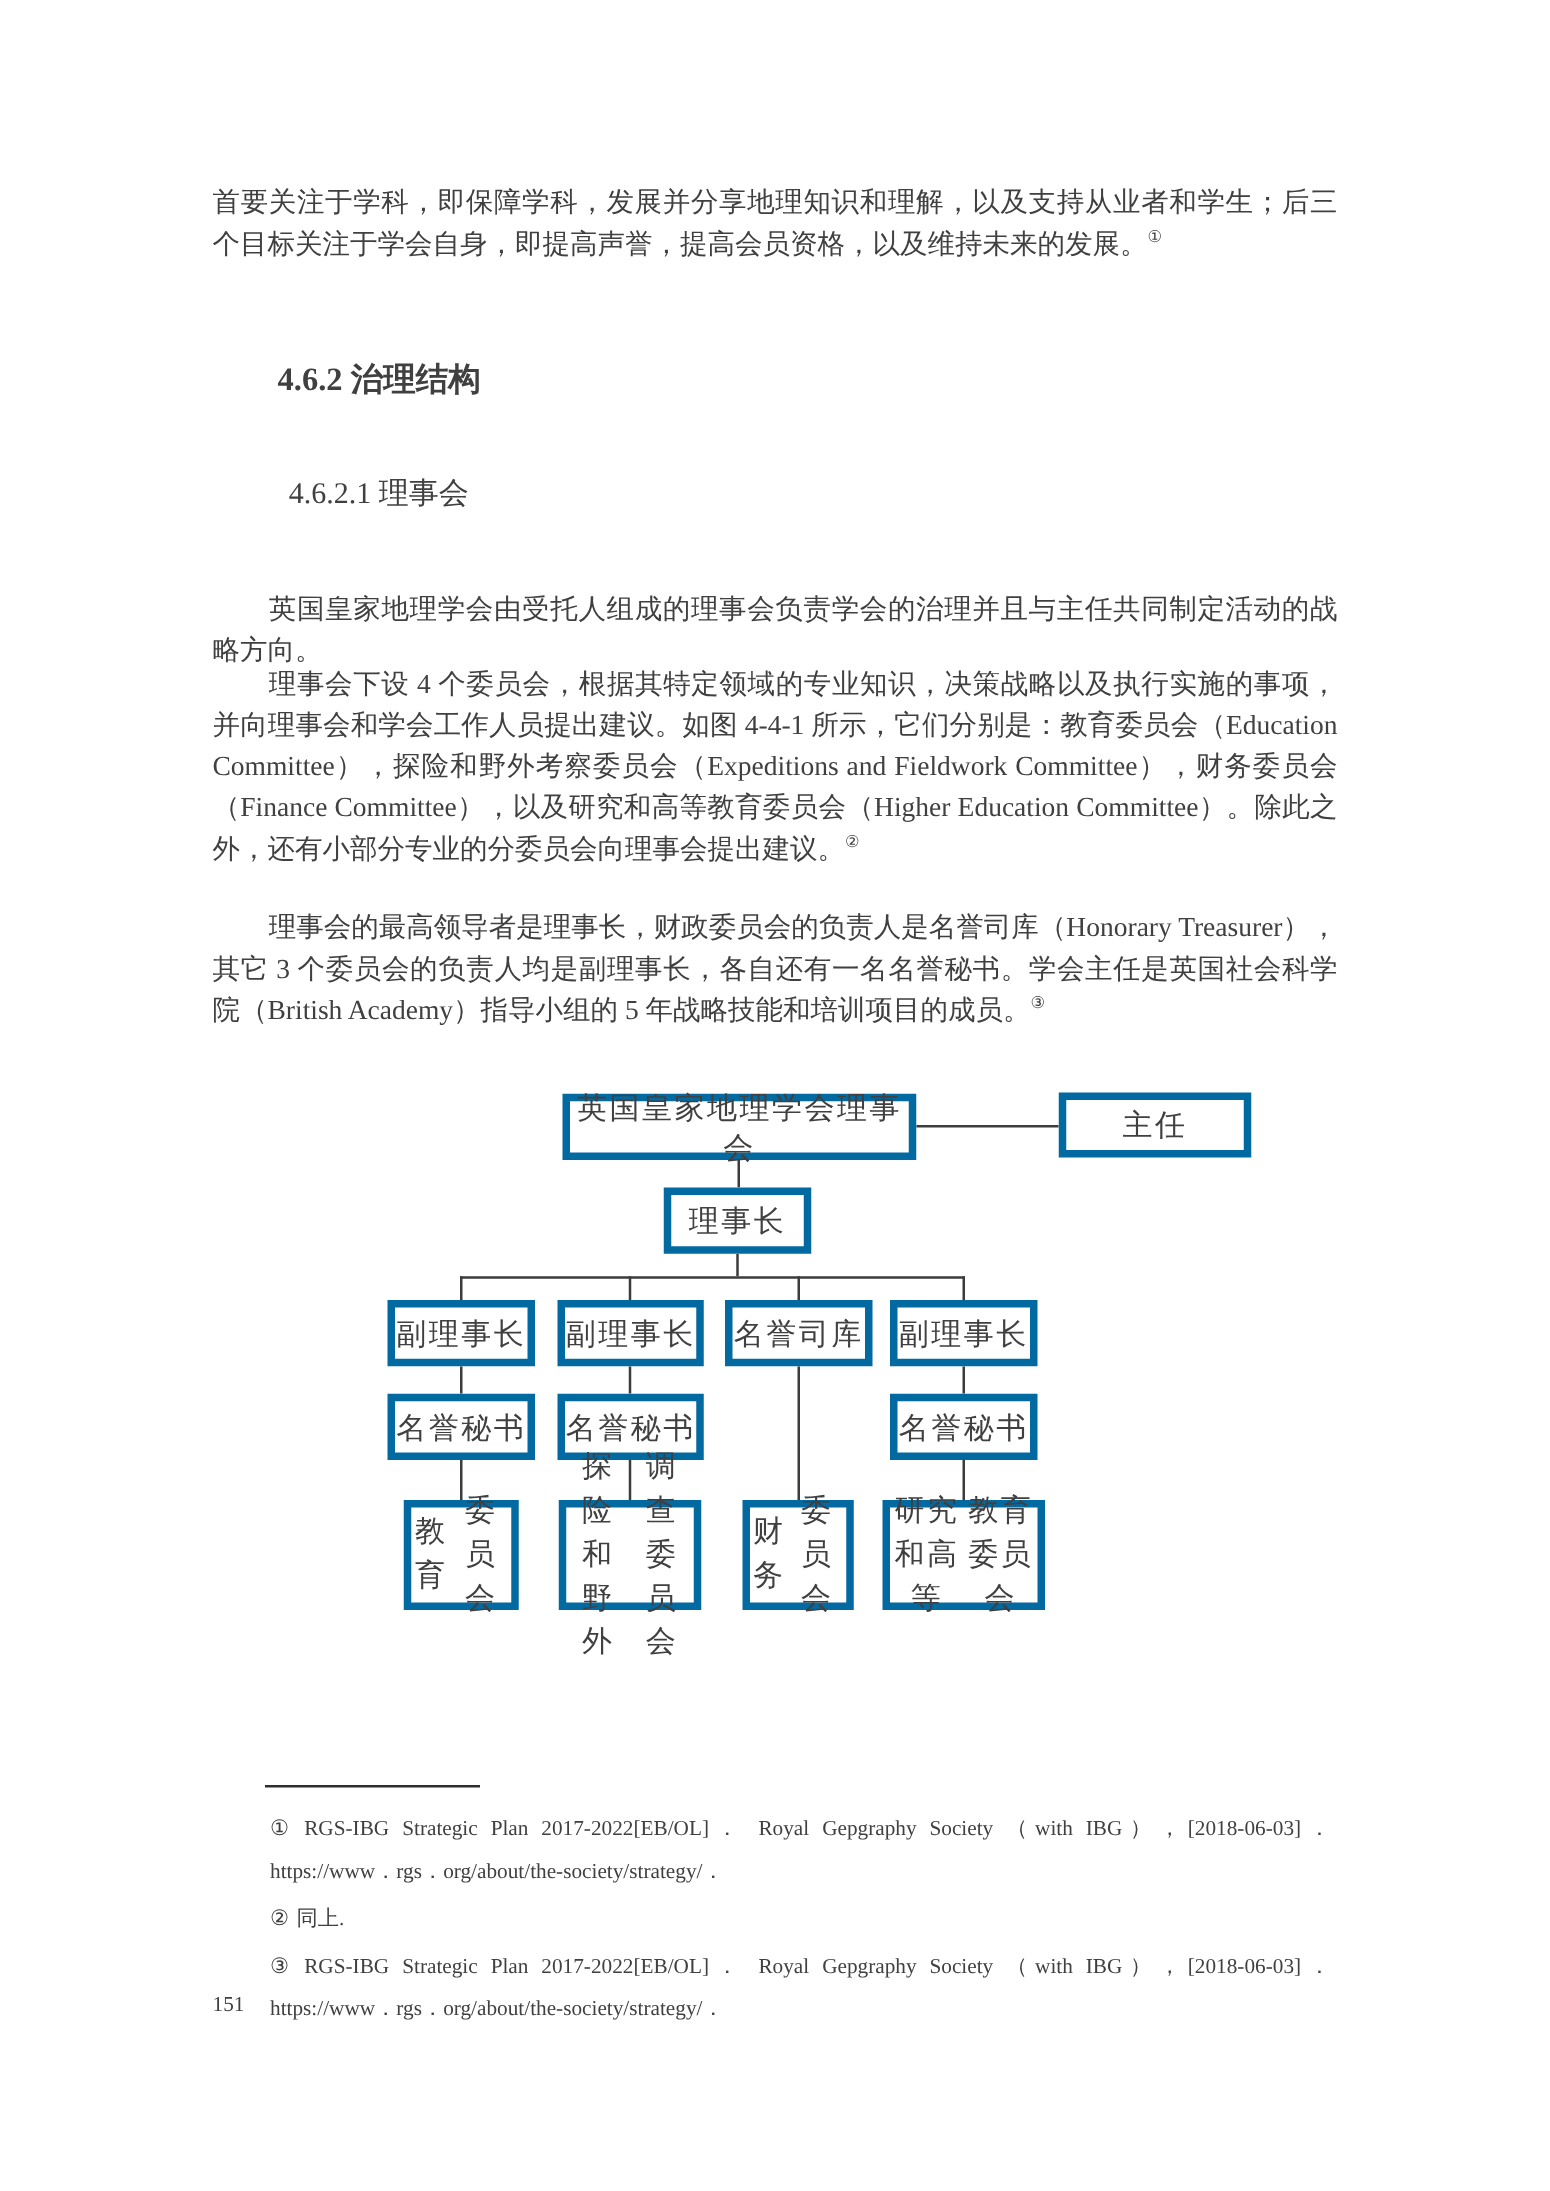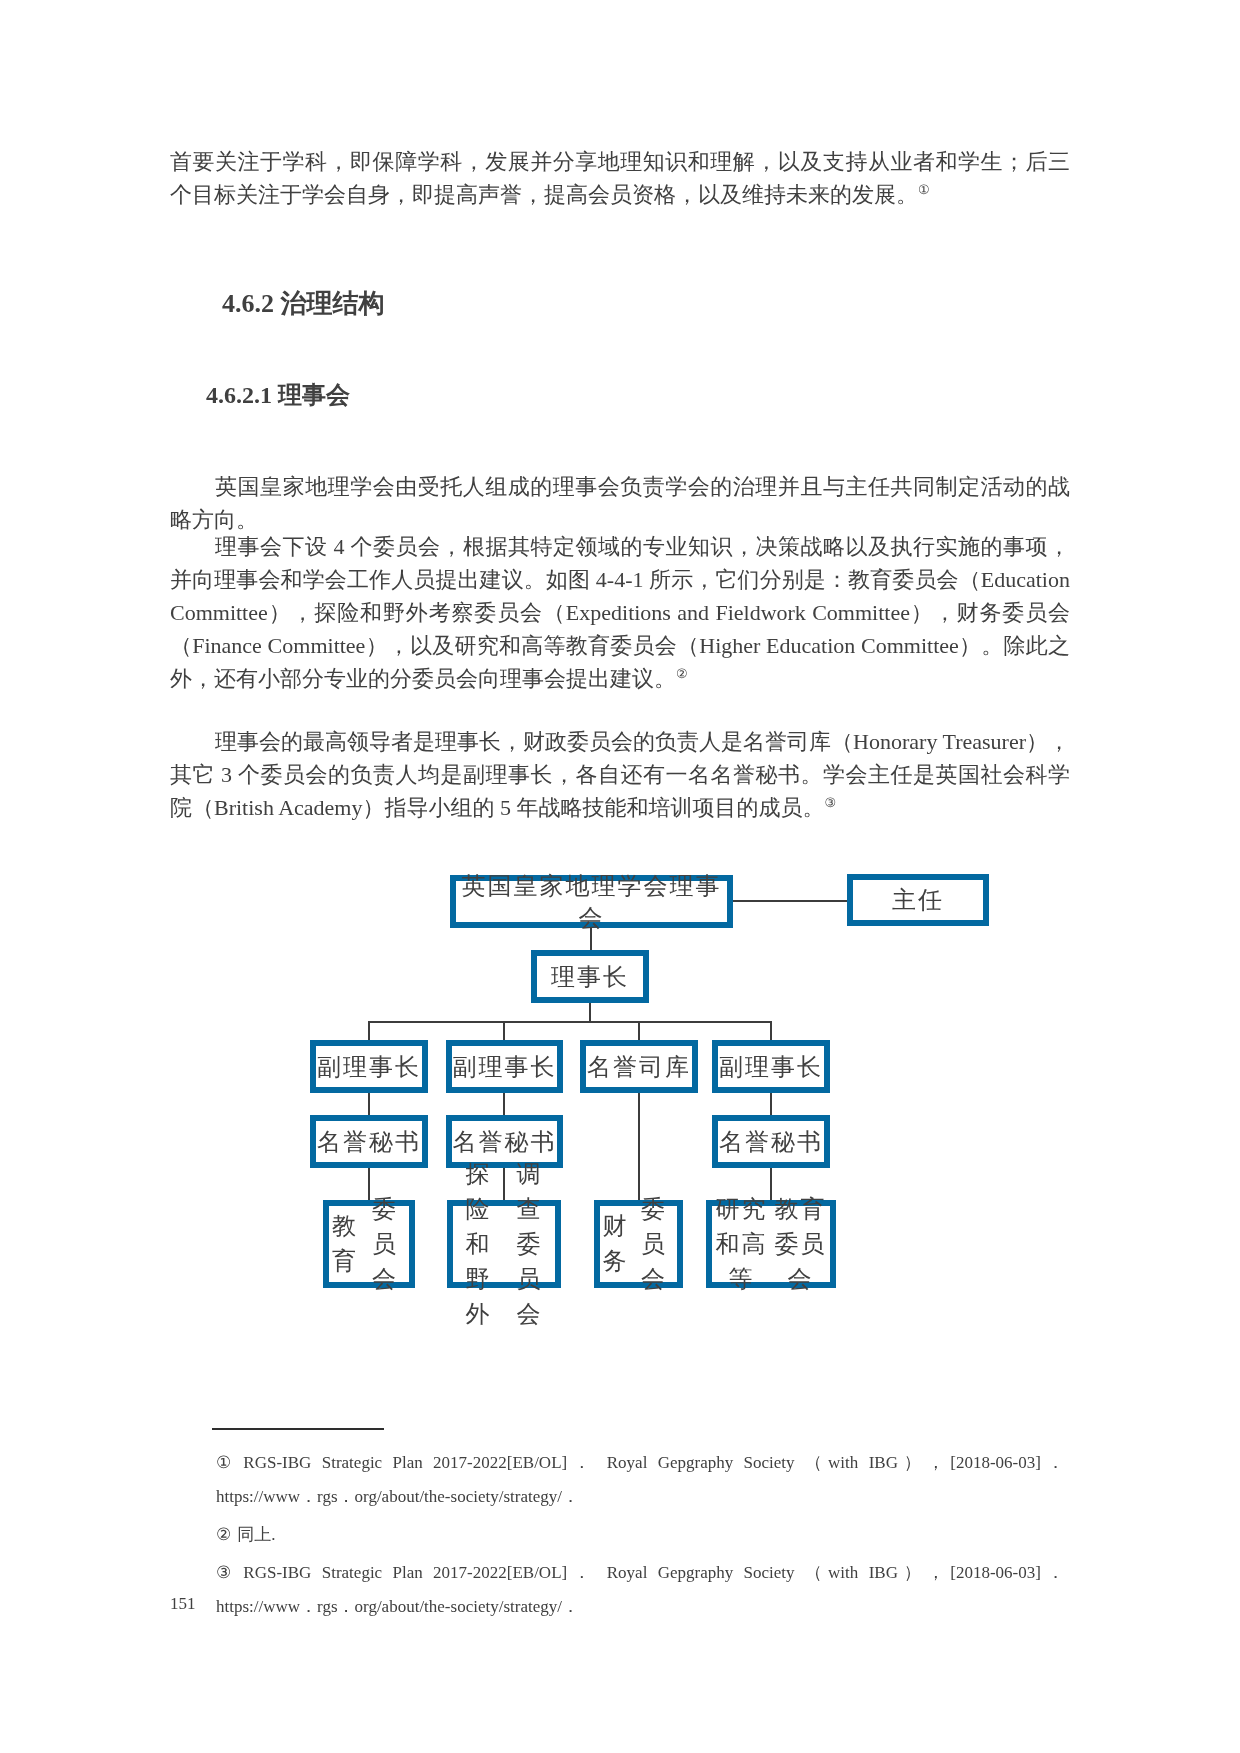--- a/index.html
+++ b/index.html
@@ -8,21 +8,21 @@
     background:#ffffff; overflow:hidden;
     font-family:"Liberation Serif","DejaVu Serif",serif;
     color:#404040;
   }
   .block {
     position:absolute; left:170px; width:900px;
     font-size:22px; line-height:33px; text-align:justify;
   }
   .indent { text-indent:2.05em; }
   .h1 { position:absolute; left:222px; font-size:26px; font-weight:bold; line-height:32px;text-align:center; }
-  .h2 { position:absolute; left:206px; font-size:24px; font-weight:bold; line-height:30px; }
+  .h2 { position:absolute; left:231px; font-size:24px; font-weight:normal; line-height:30px; }
   sup.fnref { font-size:13px; line-height:0; vertical-align:super; }
   
   .chart { position:absolute; left:170px; top:860px; width:900px; height:432px; }
   .obox {
     position:absolute; box-sizing:border-box; background:#fff;
     border:6px solid #0369a1;
     display:flex; align-items:center; justify-content:center;
     font-size:24px; text-align:center; letter-spacing:2px;
   }
   .obox.col { flex-direction:row; line-height:35px; }
@@ -79,21 +79,21 @@
     <div class="oline" style="left:600px;top:161px;width:2px;height:19px"></div>
     <div class="oline" style="left:198px;top:233px;width:2px;height:22px"></div>
     <div class="oline" style="left:333px;top:233px;width:2px;height:22px"></div>
     <div class="oline" style="left:600px;top:233px;width:2px;height:22px"></div>
     <div class="oline" style="left:468px;top:233px;width:2px;height:107px"></div>
     <div class="oline" style="left:198px;top:308px;width:2px;height:32px"></div>
     <div class="oline" style="left:333px;top:308px;width:2px;height:32px"></div>
     <div class="oline" style="left:600px;top:308px;width:2px;height:32px"></div>
 
     <div class="obox" style="left:280px;top:15px;width:283px;height:53px">英国皇家地理学会理事会</div>
-    <div class="obox" style="left:677px;top:14px;width:142px;height:52px">主任</div>
+    <div class="obox" style="left:677px;top:14px;width:154px;height:52px">主任</div>
     <div class="obox" style="left:361px;top:90px;width:118px;height:53px">理事长</div>
 
     <div class="obox" style="left:140px;top:180px;width:118px;height:53px">副理事长</div>
     <div class="obox" style="left:276px;top:180px;width:117px;height:53px">副理事长</div>
     <div class="obox" style="left:410px;top:180px;width:118px;height:53px">名誉司库</div>
     <div class="obox" style="left:542px;top:180px;width:118px;height:53px">副理事长</div>
 
     <div class="obox" style="left:140px;top:255px;width:118px;height:53px">名誉秘书</div>
     <div class="obox" style="left:276px;top:255px;width:117px;height:53px">名誉秘书</div>
     <div class="obox" style="left:542px;top:255px;width:118px;height:53px">名誉秘书</div>

